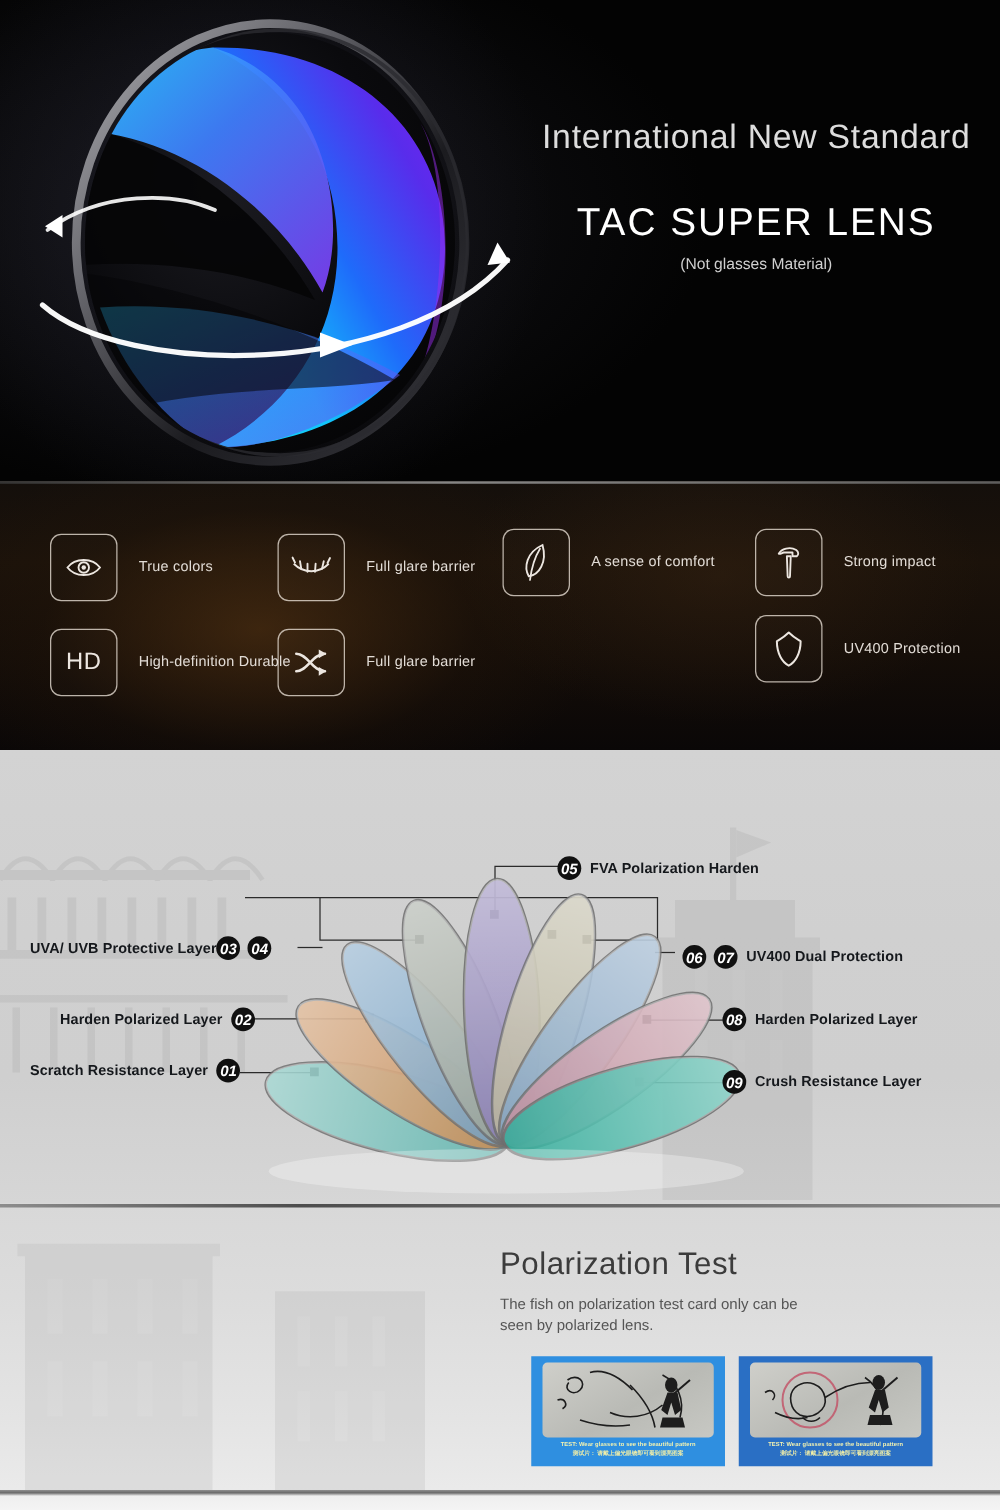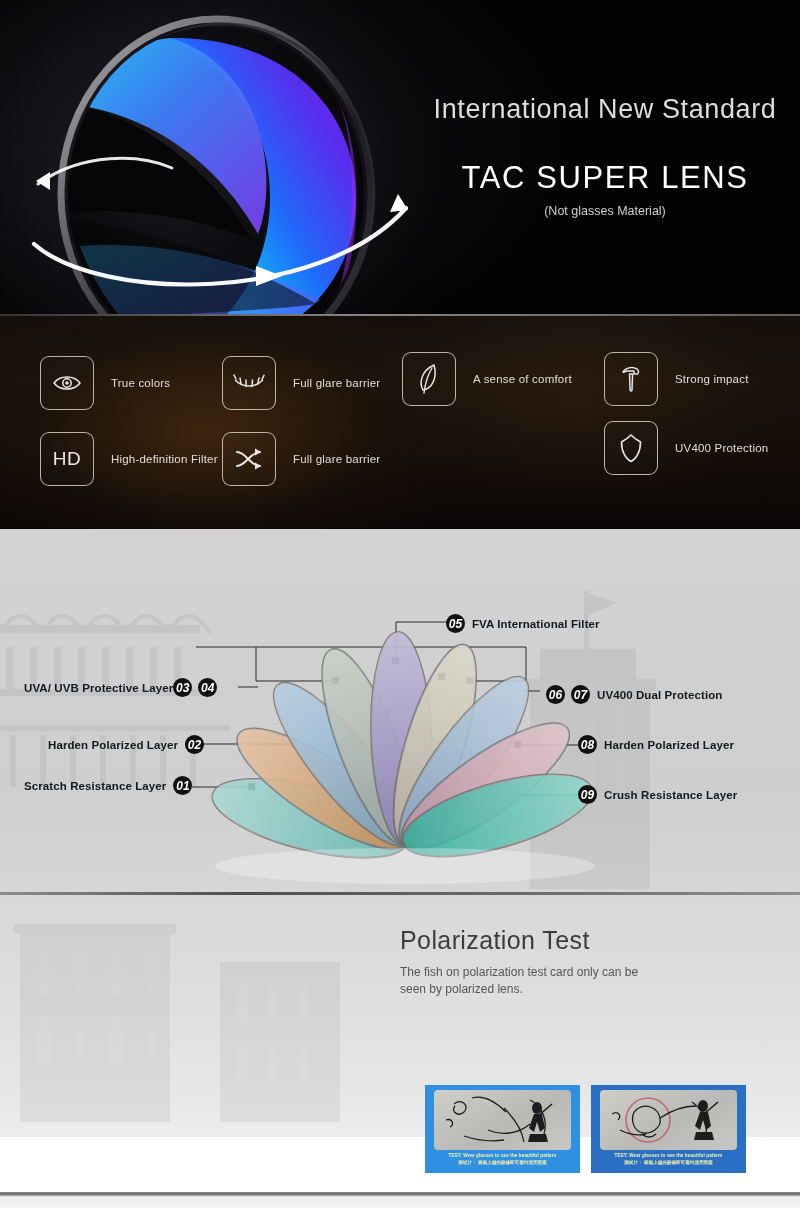--- a/index.html
+++ b/index.html
@@ -1,20 +1,20 @@
 <!DOCTYPE html>
 <html><head>
 <meta charset="utf-8">
 <style>
   html,body{margin:0;padding:0;background:#fff;}
   body{width:800px;height:1208px;font-family:"Liberation Sans",sans-serif;overflow:hidden;}
   .page{position:relative;width:800px;height:1208px;overflow:hidden;}
 
   
-  .hero{position:relative;width:800px;height:314px;overflow:hidden;
+  .hero{position:relative;width:800px;height:385px;overflow:hidden;
         background:
           radial-gradient(ellipse 520px 300px at 22% 45%, #131317 0%, #0a0a0c 45%, #030303 75%),
           linear-gradient(180deg,#000 0%,#050505 60%,#0b0909 100%);}
   .hero-glow{position:absolute;left:-60px;top:-40px;width:560px;height:470px;
         background:radial-gradient(circle at 45% 45%, rgba(40,40,55,.55) 0%, rgba(10,10,14,0) 62%);
         pointer-events:none;}
   .lens-wrap{position:absolute;left:20px;top:8px;width:400px;height:372px;}
   .hero-text{position:absolute;left:420px;top:95px;width:370px;text-align:center;color:#e9e9e9;}
   .hero-title1{font-size:27px;letter-spacing:.6px;color:#ddd;font-weight:400;line-height:1.1;}
   .hero-title2{font-size:31px;letter-spacing:1.6px;color:#fff;font-weight:400;margin-top:36px;line-height:1.1;}
@@ -188,21 +188,21 @@
             <path d="M11.5 10 L 14.6 10 L 14 26 C 14 27.4, 12.2 27.4, 12.1 26 Z" fill="none" stroke="#ece6e0" stroke-width="1.5" stroke-linejoin="round"></path>
           </svg>
         </div>
         <div class="flabel">Strong impact</div>
       </div>
 
       <div class="feat" style="left:40px;top:96px;">
         <div class="fbox">
           <span class="fhd">HD</span>
         </div>
-        <div class="flabel">High-definition Filter</div>
+        <div class="flabel">High-definition Durable</div>
       </div>
 
       <div class="feat" style="left:222px;top:96px;">
         <div class="fbox">
           <svg width="30" height="24" viewBox="0 0 30 24">
             <path d="M3 5 C 12 5, 16 19, 26 19" fill="none" stroke="#ece6e0" stroke-width="2" stroke-linecap="round"></path>
             <path d="M3 19 C 12 19, 16 5, 26 5" fill="none" stroke="#ece6e0" stroke-width="2" stroke-linecap="round"></path>
             <path d="M21 1.5 L27 5 L21 8.5 Z" fill="#ece6e0"></path>
             <path d="M21 15.5 L27 19 L21 22.5 Z" fill="#ece6e0"></path>
           </svg>
@@ -350,21 +350,21 @@
       <span class="lbl-txt">Harden Polarized Layer</span>
       <span class="badge" style="margin-left:7px;">02</span>
     </div>
     <div class="diag-label" style="left:24px;top:247px;">
       <span class="lbl-txt">Scratch Resistance Layer</span>
       <span class="badge" style="margin-left:7px;">01</span>
     </div>
 
     <div class="diag-label" style="left:446px;top:85px;">
       <span class="badge">05</span>
-      <span class="lbl-txt" style="margin-left:7px;">FVA International Filter</span>
+      <span class="lbl-txt" style="margin-left:7px;">FVA Polarization Harden</span>
     </div>
 
     <div class="diag-label" style="left:546px;top:156px;">
       <span class="badge">06</span>
       <span class="badge" style="margin-left:6px;">07</span>
       <span class="lbl-txt" style="margin-left:7px;">UV400 Dual Protection</span>
     </div>
     <div class="diag-label" style="left:578px;top:206px;">
       <span class="badge">08</span>
       <span class="lbl-txt" style="margin-left:7px;">Harden Polarized Layer</span>

